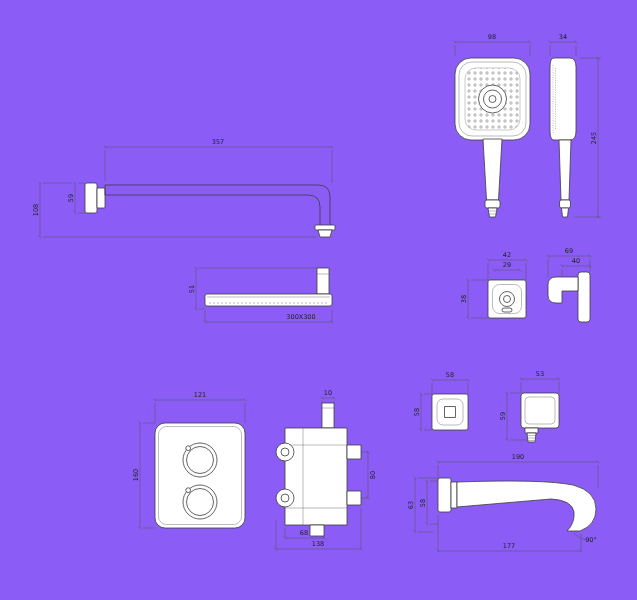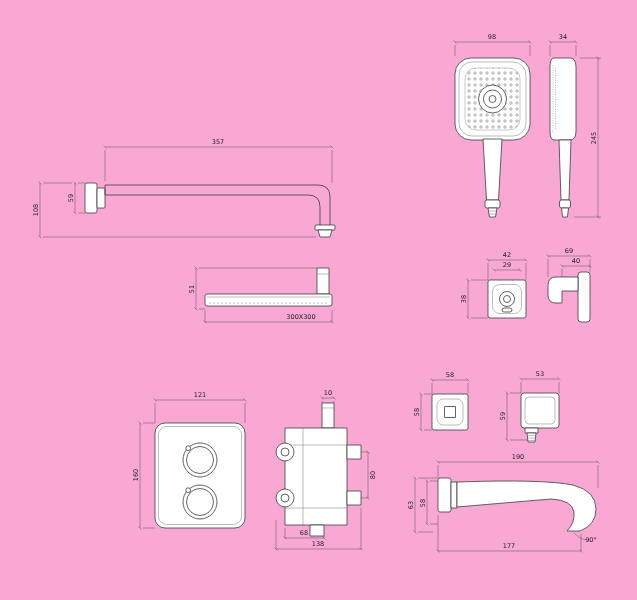--- a/index.html
+++ b/index.html
@@ -1,16 +1,16 @@
 <!DOCTYPE html>
 <html><head>
 <meta charset="utf-8">
 <style>
   html,body { margin:0; padding:0; background:#ffffff; }
-  .sheet { position:relative; width:637px; height:600px; background:#f9a8d4; overflow:hidden;
+  .sheet { position:relative; width:637px; height:600px; background:#8b5cf6; overflow:hidden;
            font-family:"DejaVu Sans", sans-serif; }
   .sheet svg { position:absolute; overflow:visible; }
   
   .ln  { fill:#ffffff; stroke:#3c3c3c; stroke-width:0.8; stroke-linejoin:round; }
   .lnn { fill:none;    stroke:#3c3c3c; stroke-width:0.8; stroke-linejoin:round; }
   
   .lt  { fill:none; stroke:#6a6a6a; stroke-width:0.45; }
   
   .dm  { fill:none; stroke:#555555; stroke-width:0.5; }
   

